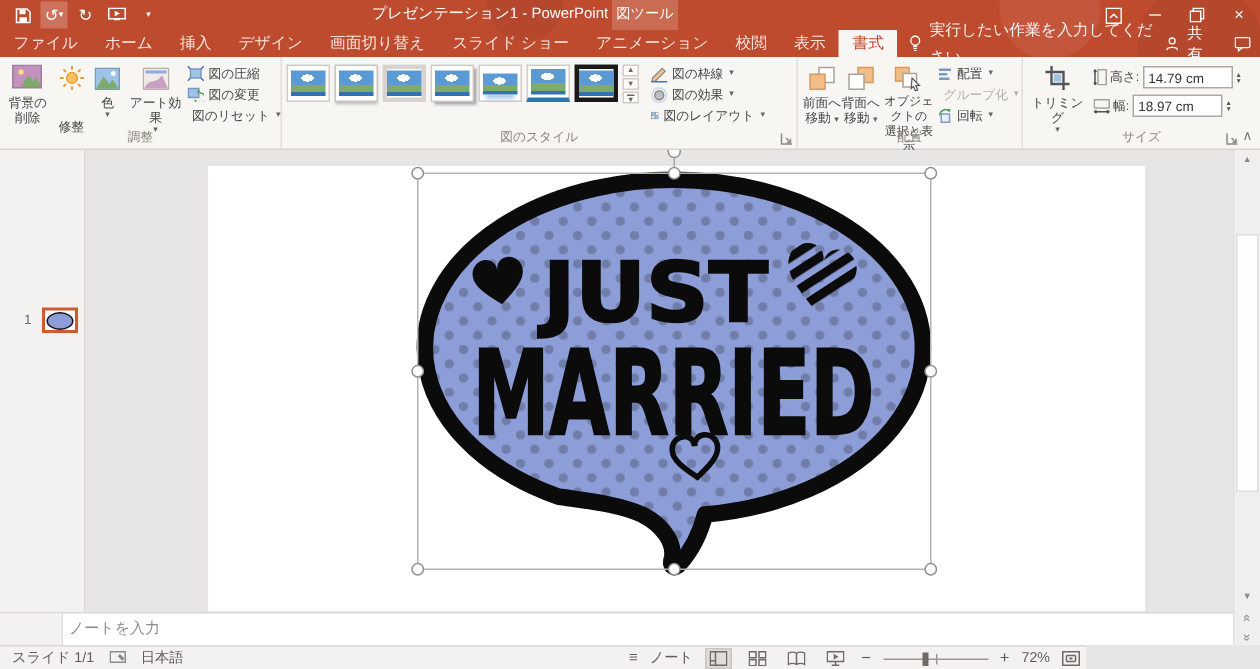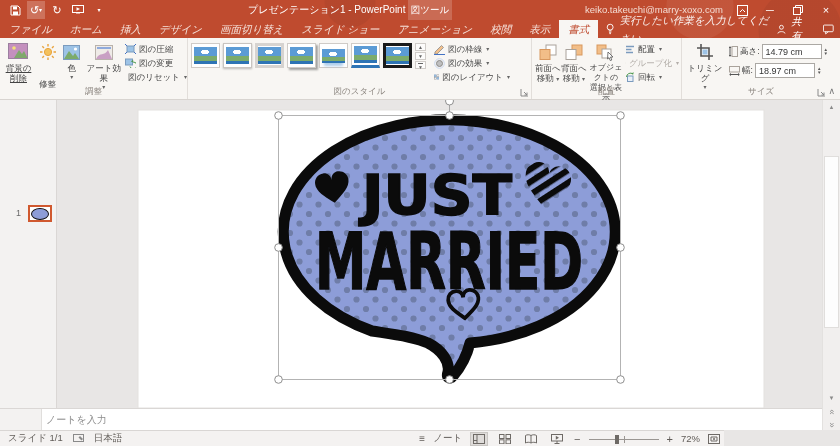--- a/index.html
+++ b/index.html
@@ -16,21 +16,21 @@
   .qat .qbtn.hl{background:rgba(255,255,255,.22);}
   .qbtn svg{display:block;}
   .tiny-arrow{font-size:6px;line-height:6px;color:#fff;}
   .title{position:absolute;left:248px;top:0;line-height:20px;color:#fff;white-space:nowrap;}
   .ctx-tab{position:absolute;left:408px;top:0;width:44px;height:20px;line-height:20px;text-align:center;
            background:rgba(255,255,255,.18);color:#fff;font-size:9.5px;}
   .account{position:absolute;left:585px;top:0;line-height:20px;color:#F4DCD3;font-size:9.5px;}
   .winctl{position:absolute;right:0;top:0;height:20px;display:flex;}
   .winbtn{width:28px;height:20px;display:flex;align-items:center;justify-content:center;color:#fff;font-size:11px;}
   
-  .tabrow{position:absolute;left:0;top:20px;width:840px;height:18px;display:flex;align-items:stretch;color:#F6E3DC;font-size:10.5px;font-style:italic;}
+  .tabrow{position:absolute;left:0;top:20px;width:840px;height:18px;display:flex;align-items:stretch;color:#F6E3DC;font-size:10.5px;}
   .tab{padding:0 9px;line-height:18px;white-space:nowrap;}
   .tab.selected{background:#F8F6F3;color:var(--brand);}
   .tellme{display:flex;align-items:center;gap:5px;margin-left:8px;color:rgba(255,255,255,.92);line-height:18px;}
   .share-cluster{margin-left:auto;display:flex;align-items:center;gap:6px;padding-right:6px;color:#fff;}
   
   .ribbon{position:absolute;left:0;top:38px;width:840px;height:62px;background:#F8F6F3;border-bottom:1px solid #D8D4D0;box-sizing:border-box;display:flex;}
   .rgroup{position:relative;height:61px;border-right:1px solid #E2DEDA;box-sizing:border-box;}
   .rgroup-label{position:absolute;left:0;right:0;bottom:1px;text-align:center;font-size:8.5px;color:#8A847E;}
   .launcher{position:absolute;right:2px;bottom:2px;width:9px;height:9px;}
   .rcontent{display:flex;align-items:flex-start;padding:2px 2px 0 3px;height:46px;box-sizing:border-box;}
@@ -120,21 +120,20 @@
               <path d="M4.5 2.2 L8 4 L4.5 5.8 Z" fill="#fff"></path>
               <path d="M4 8 h4" stroke="#fff"></path>
             </svg>
         </div>
         <div class="qbtn">
             <span class="tiny-arrow">▾</span>
           </div>
       </div>
       <div class="title">プレゼンテーション1 - PowerPoint</div>
       <div class="ctx-tab">図ツール</div>
-      <div class="account">keiko.takeuchi@marry-xoxo.com</div>
       <div class="winctl">
         <div class="winbtn">
           <svg width="11" height="11" viewBox="0 0 11 11">
               <rect x="0.5" y="0.5" width="10" height="10" fill="none" stroke="#fff"></rect>
               <path d="M3 7 L5.5 4.5 L8 7" fill="none" stroke="#fff"></path>
             </svg>
         </div>
         <div class="winbtn">─</div>
         <div class="winbtn">
           <svg width="10" height="10" viewBox="0 0 10 10">
@@ -175,21 +174,21 @@
             <path d="M3 8 L3 10.5 L6 8" fill="none" stroke="#fff"></path>
           </svg>
       </span>
     </div>
   </div>
 
   <div class="ribbon">
 
     <div class="rgroup" style="width:188px;">
       <div class="rcontent">
-        <div class="bigbtn" style="width:32px;text-decoration:underline;">
+        <div class="bigbtn" style="width:32px;">
           <span class="bicon">
             <svg width="20" height="18" viewBox="0 0 20 18">
                 <rect x="0.5" y="0.5" width="19" height="15" fill="#C490BE" stroke="#9B7FA0"></rect>
                 <path d="M6 15 L11 7 L14 11 L16 8 L19.5 15 Z" fill="#7FA86B"></path>
                 <circle cx="6" cy="5" r="1.8" fill="#F4E17A"></circle>
               </svg>
           </span>
           <span>背景の</span>
           <span>削除</span>
         </div>

